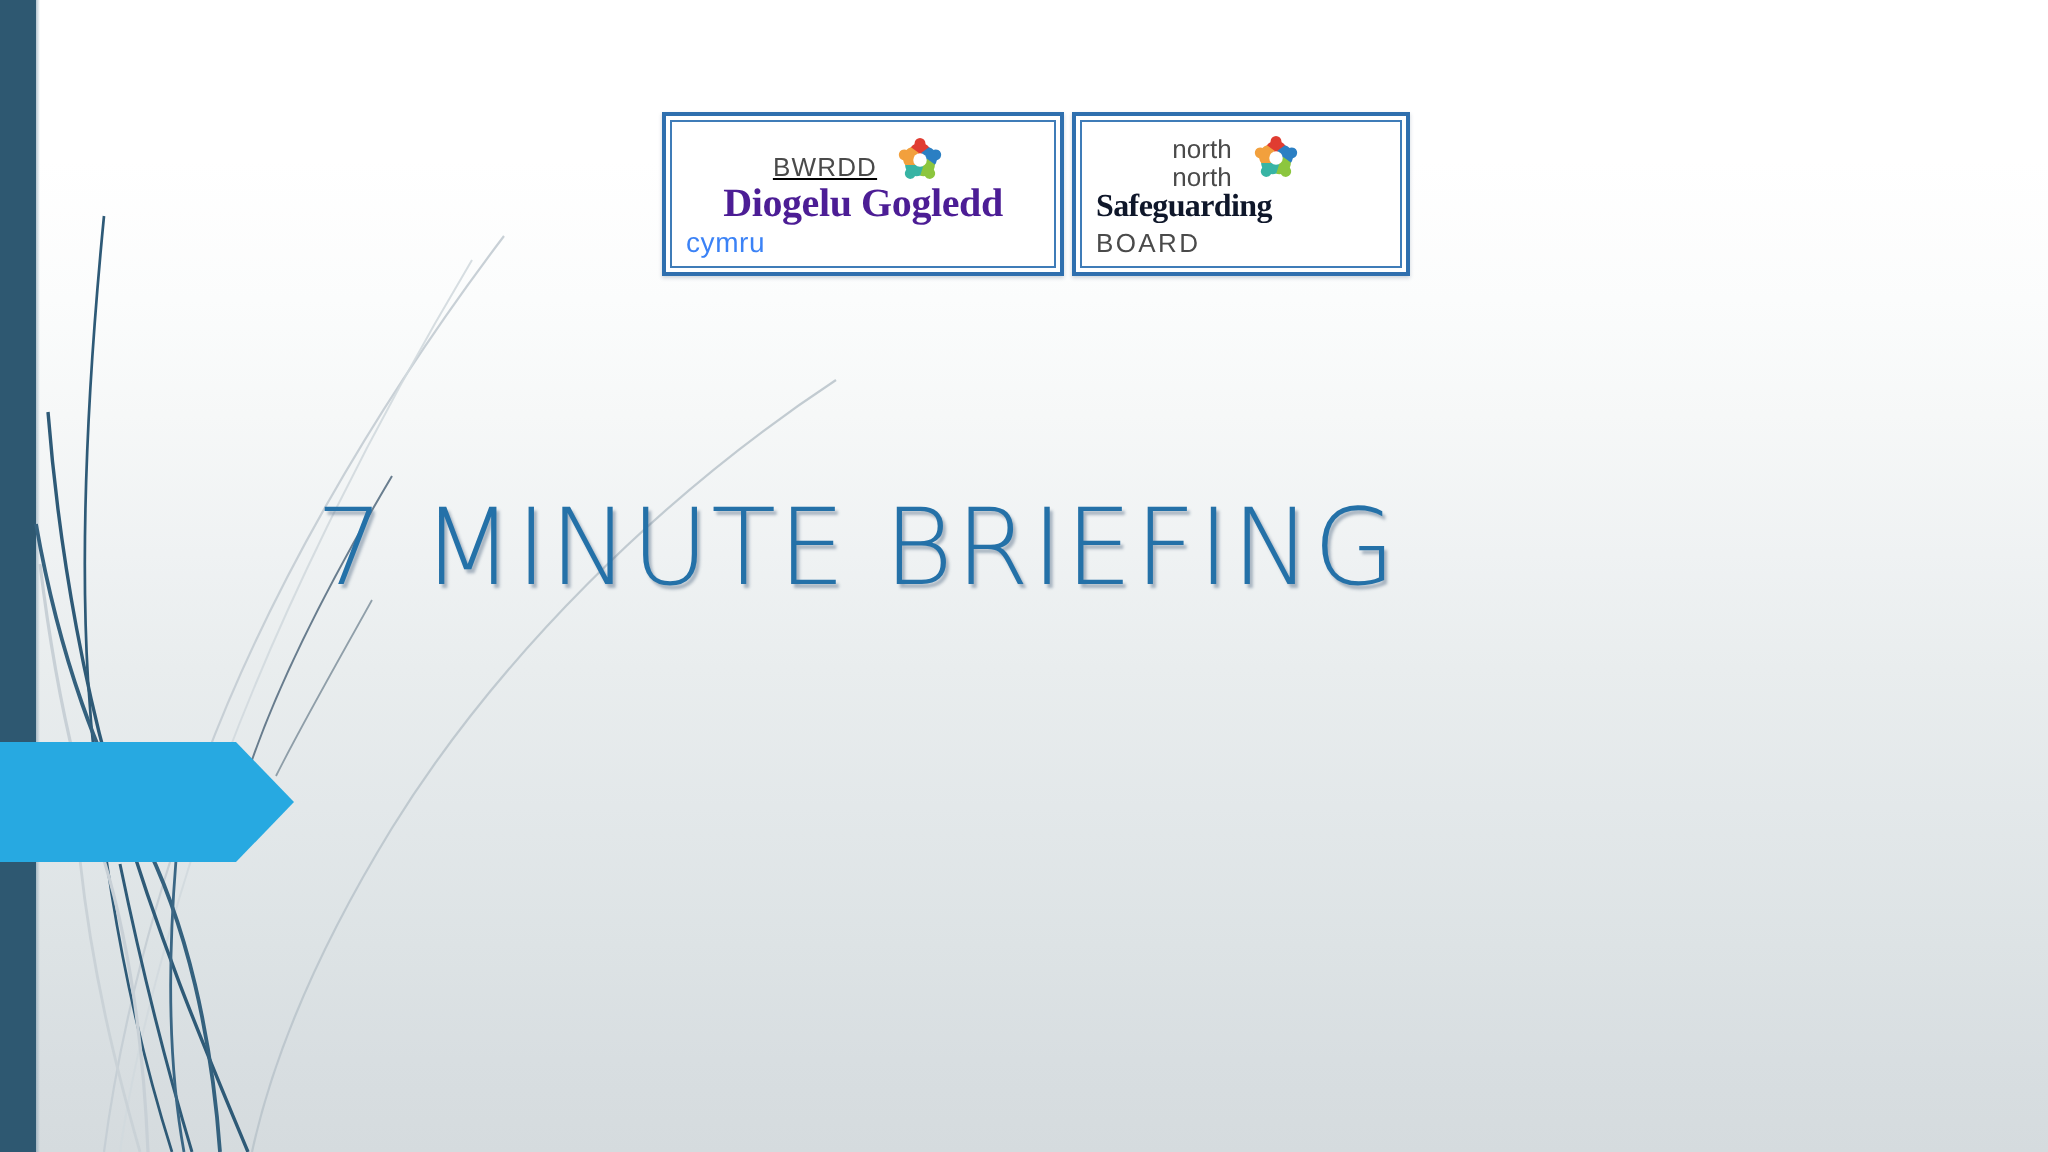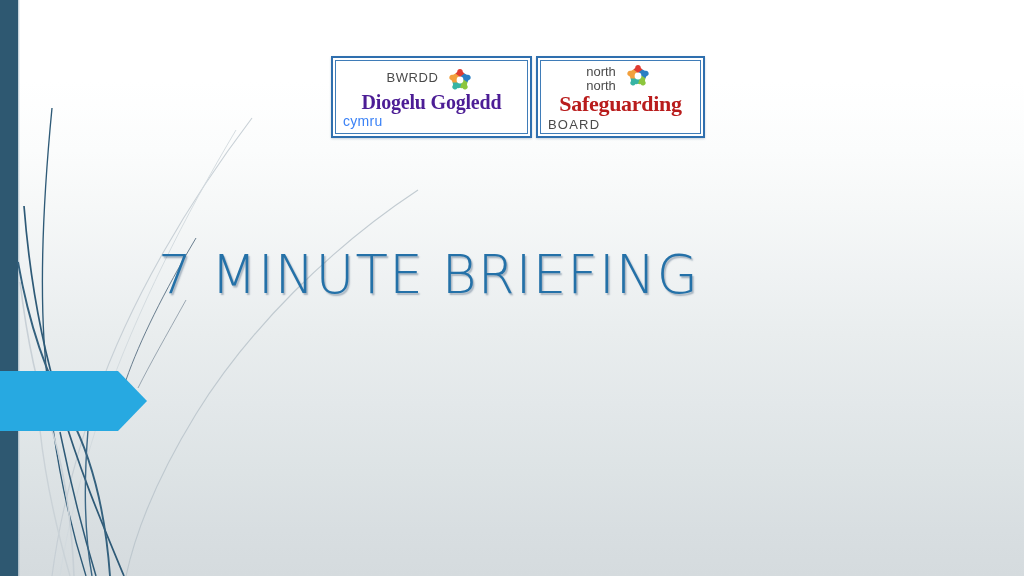--- a/index.html
+++ b/index.html
@@ -102,23 +102,25 @@
   .logo-box-b { width: 169px; }
 
   .logo-content {
     display: block;
     width: 100%;
   }
 
   
   .lg-a-row1 {
     display: flex;
+    align-items: center;
     justify-content: center;
     gap: 4px;
     height: 26px;
+    text-decoration: underline;
   }
   .lg-a-bwrdd {
     font-family: "Liberation Sans", sans-serif;
     font-size: 13px;
     letter-spacing: 0.6px;
     color: #4a4a4a;
     font-weight: 400;
     line-height: 1;
     position: relative;
     top: 4px;
@@ -157,23 +159,23 @@
     font-size: 13px;
     color: #4a4a4a;
     line-height: 1.05;
     text-align: right;
     position: relative;
     top: 2px;
   }
   .lg-b-main {
     font-family: "Liberation Serif", serif;
     font-weight: bold;
-    font-size: 22px;
-    color: #b91c1c;
-    text-align: center;
+    font-size: 16px;
+    color: #0f172a;
+    text-align: left;
     line-height: 1;
     letter-spacing: -0.3px;
   }
   .lg-b-board {
     font-family: "Liberation Sans", sans-serif;
     font-size: 13px;
     letter-spacing: 1.2px;
     color: #4a4a4a;
     line-height: 1;
     padding-right: 10px;

